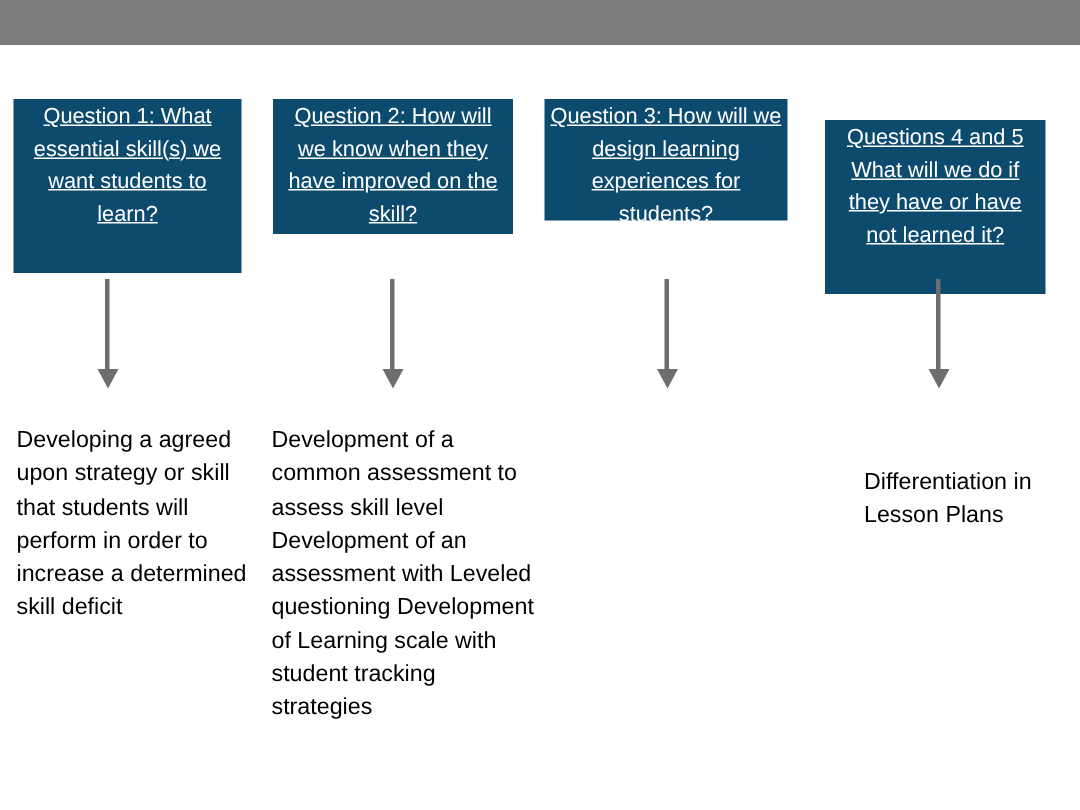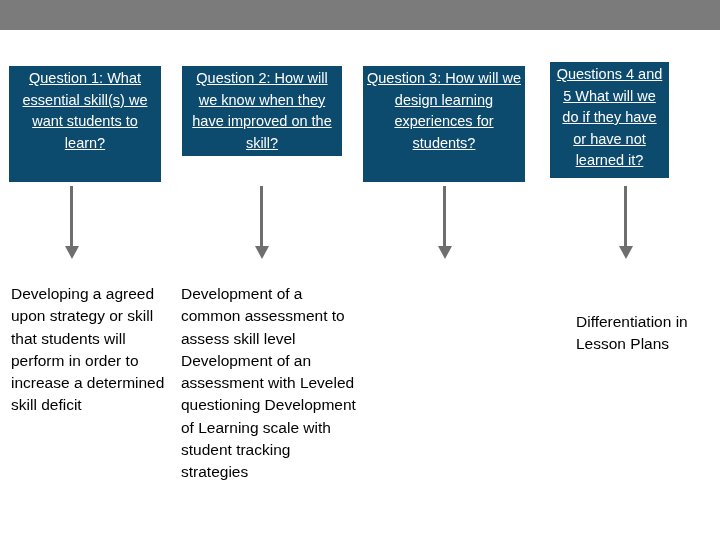--- a/index.html
+++ b/index.html
@@ -47,22 +47,22 @@
     padding: 2px 4px;
     text-decoration: underline;
   }
   .qbox span {
     display: block;
     width: 100%;
   }
 
   #qbox-1 { left: 9px;   top: 66px; width: 152px; height: 116px; }
   #qbox-2 { left: 182px; top: 66px; width: 160px; height: 90px; }
-  #qbox-3 { left: 363px; top: 66px; width: 162px; height: 116px; }
-  #qbox-4 { left: 550px; top: 62px; width: 119px; height: 116px; }
+  #qbox-3 { left: 363px; top: 66px; width: 162px; height: 81px; }
+  #qbox-4 { left: 550px; top: 80px; width: 147px; height: 116px; }
 
   
   .arrow {
     position: absolute;
     width: 14px;
     height: 75px;
   }
   .arrow .shaft {
     position: absolute;
     left: 5px;

